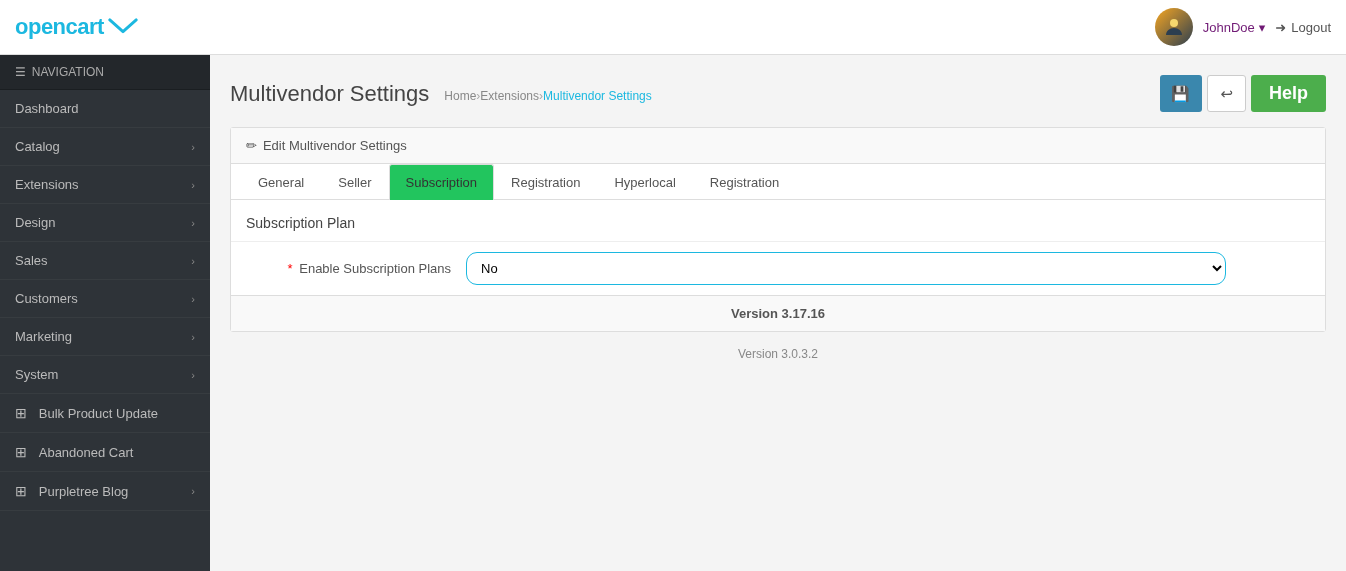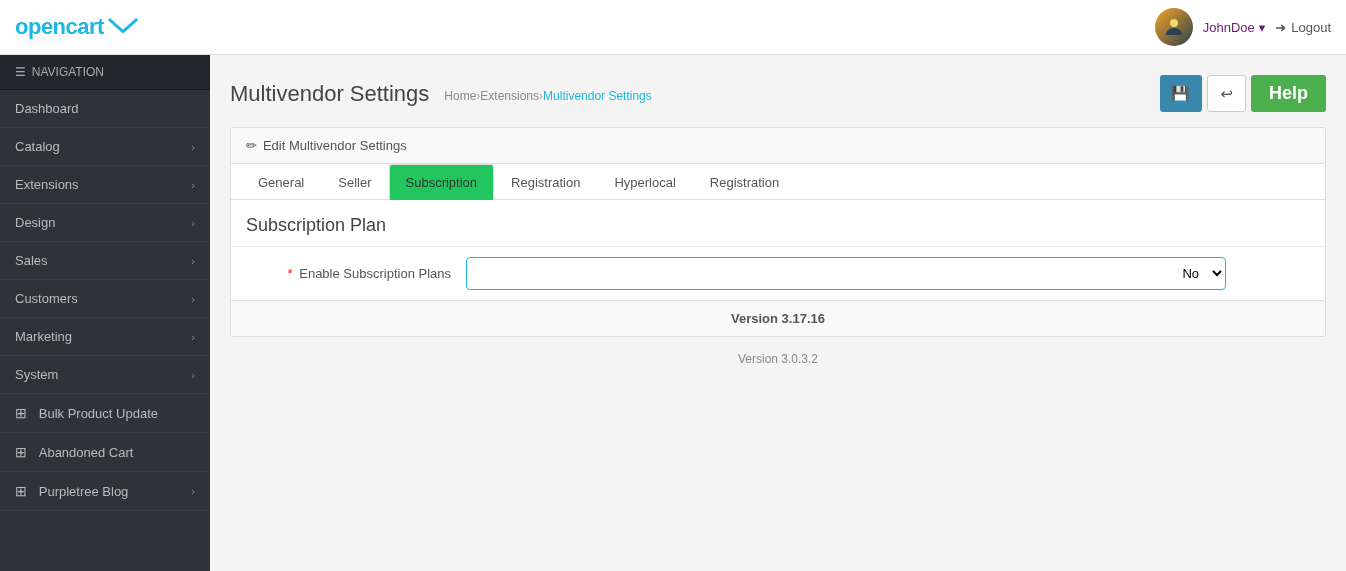--- a/index.html
+++ b/index.html
@@ -132,21 +132,21 @@
     .tab.active {
       background: #22c55e;
       border-color: #ddd;
       border-bottom-color: #fff;
       color: #333;
       font-weight: normal;
     }
 
     
     .section-title {
-      font-size: 18px;
+      font-size: 14px;
       color: #444;
       font-weight: normal;
       padding: 15px 15px 10px;
     }
 
     .form-row {
       display: flex;
       align-items: center;
       padding: 10px 15px;
       border-top: 1px solid #eee;
@@ -156,26 +156,25 @@
       color: #555;
       font-size: 13px;
       text-align: right;
       padding-right: 15px;
     }
     .form-label .required { color: red; margin-right: 3px; }
     .form-control {
       flex: 1;
       padding: 7px 10px;
       border: 1px solid #1cb8e0;
-      border-radius: 4px;
+      border-radius: 11px;
       font-size: 13px;
       background: #fff;
       outline: none;
       max-width: 760px;
-      text-align: right;
     }
     select.form-control { -webkit-appearance: auto; }
 
     
     .version-bar {
       background: #f9f9f9;
       border-top: 1px solid #ddd;
       text-align: center;
       padding: 10px;
       color: #555;

